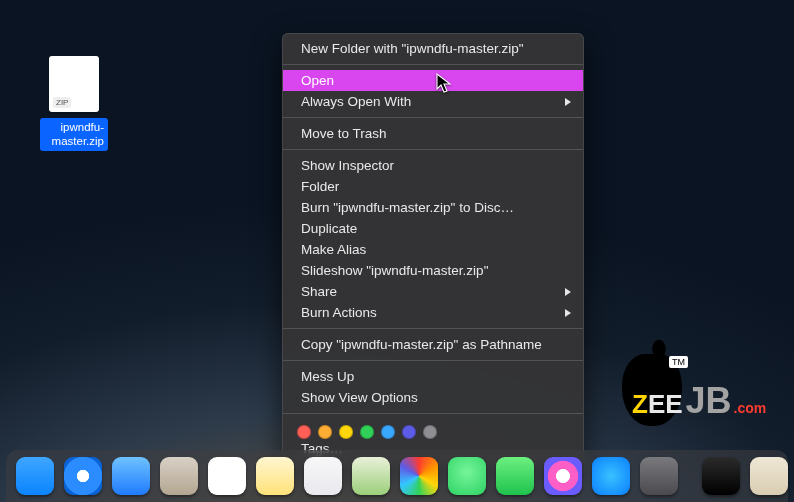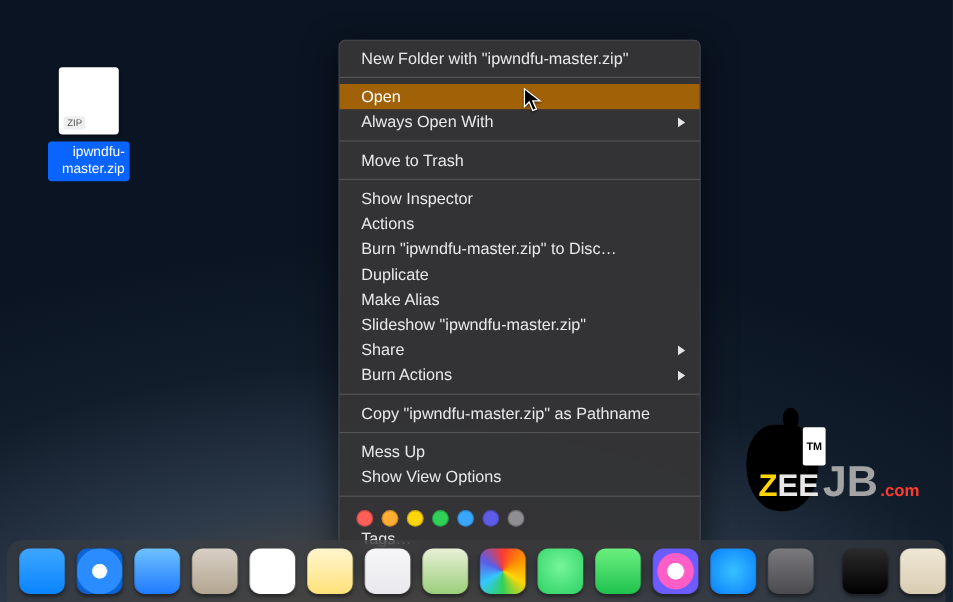--- a/index.html
+++ b/index.html
@@ -30,21 +30,21 @@
 #file-icon .label { display:inline-block; background:#0a64ff; padding:2px 4px; border-radius:3px; line-height:1.25; }
 
 
 #ctx {
   position:absolute; left:282px; top:33px; width:302px;
   background:rgba(52,52,54,.98); border:1px solid rgba(255,255,255,.10);
   border-radius:6px; box-shadow:0 10px 28px rgba(0,0,0,.6);
   padding:4px 0; color:#e9e9ea; font-size:13.5px;
 }
 #ctx .item { position:relative; height:21px; line-height:21px; padding:0 18px; white-space:nowrap; }
-#ctx .item.hl { background:#a16207; color:#fff; }
+#ctx .item.hl { background:#d946ef; color:#fff; }
 #ctx .sep { height:1px; margin:5px 0; background:rgba(255,255,255,.16); }
 #ctx .arrow::after {
   content:""; position:absolute; right:12px; top:50%; transform:translateY(-50%);
   border-style:solid; border-width:4px 0 4px 6px; border-color:transparent transparent transparent #e5e5e6;
 }
 #tags-row { padding:6px 14px 2px; display:flex; gap:7px; align-items:center; }
 #tags-row .dot { width:14px; height:14px; border-radius:50%; box-shadow:inset 0 0 0 1px rgba(0,0,0,.22); }
 #tags-label { padding:0 18px 6px; }
 
 
@@ -70,21 +70,21 @@
 #logo .apple {
   width:60px; height:72px; border-radius:38% 38% 46% 46% / 44% 44% 52% 52%;
   background:#000; position:relative;
 }
 #logo .apple::before{
   content:""; position:absolute; top:-14px; left:30px; width:14px; height:18px;
   background:#000; border-radius:60% 40% 60% 40%; transform:rotate(-18deg);
 }
 #logo .apple .badge{
   position:absolute; top:2px; right:-6px; background:#fff; color:#000;
-  font-size:9px; font-weight:700; padding:11px 3px; border-radius:2px;
+  font-size:9px; font-weight:400; padding:1px 3px; border-radius:2px;
 }
 #logo .txt { position:absolute; left:10px; top:26px; font-weight:800; font-size:26px; display:flex; align-items:baseline; }
 #logo .txt .z  { color:#ffd400; }
 #logo .txt .ee { color:#e8e8e8; }
 #logo .txt .jb { color:#a3a3a3; font-size:36px; margin-left:3px; }
 #logo .txt .com { color:#ff3b30; font-size:14px; margin-left:2px; }
 </style>
 </head>
 <body>
 
@@ -97,21 +97,21 @@
 
   <div id="ctx">
     <div class="item">New Folder with "ipwndfu-master.zip"</div>
     <div class="sep"></div>
     <div class="item hl">Open</div>
     <div class="item arrow">Always Open With</div>
     <div class="sep"></div>
     <div class="item">Move to Trash</div>
     <div class="sep"></div>
     <div class="item">Show Inspector</div>
-    <div class="item">Actions</div>
+    <div class="item">Folder</div>
     <div class="item">Burn "ipwndfu-master.zip" to Disc…</div>
     <div class="item">Duplicate</div>
     <div class="item">Make Alias</div>
     <div class="item">Slideshow "ipwndfu-master.zip"</div>
     <div class="item arrow">Share</div>
     <div class="item arrow">Burn Actions</div>
     <div class="sep"></div>
     <div class="item">Copy "ipwndfu-master.zip" as Pathname</div>
     <div class="sep"></div>
     <div class="item">Mess Up</div>

